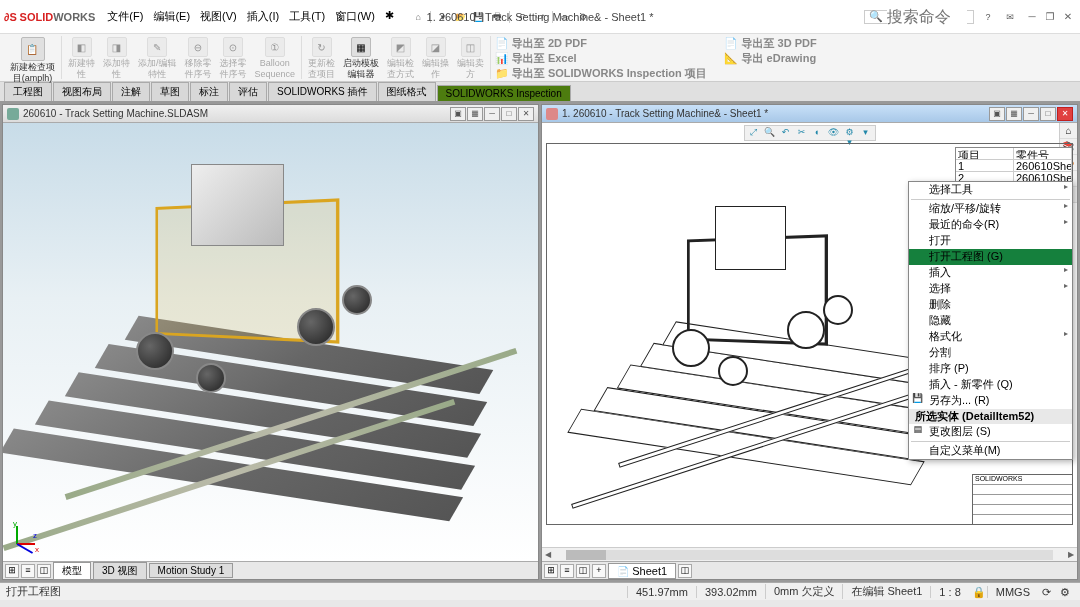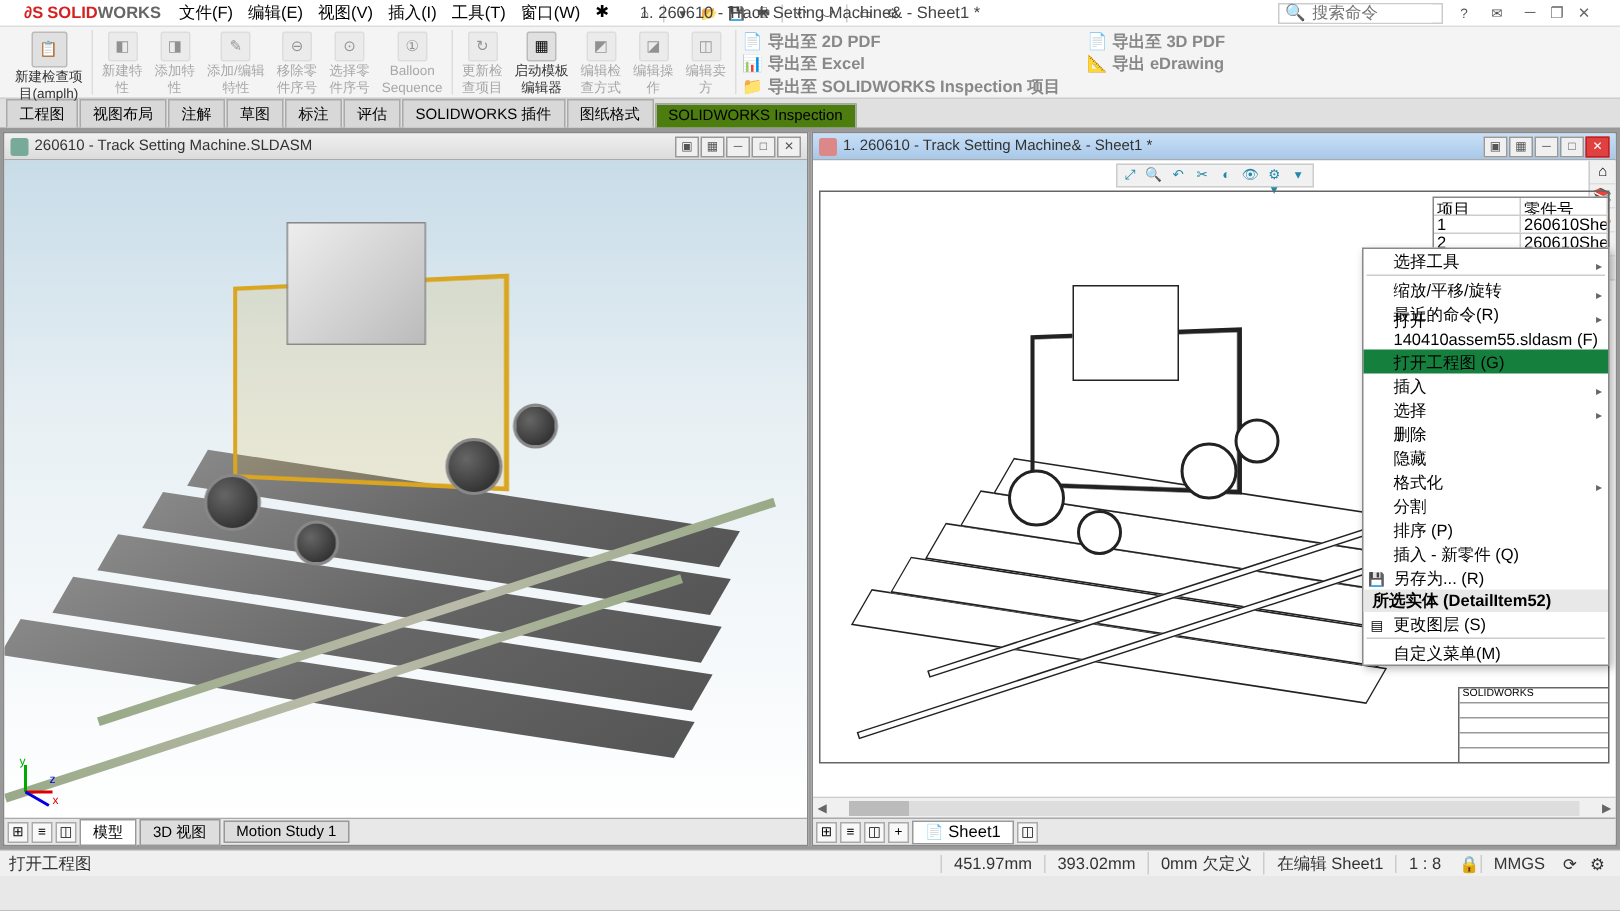--- a/index.html
+++ b/index.html
@@ -1,30 +1,30 @@
 <!DOCTYPE html>
 <html><head>
 <meta charset="utf-8">
 <style>
 * { margin: 0; padding: 0; box-sizing: border-box; font-family: "Microsoft YaHei", "Segoe UI", Arial, sans-serif; font-size: 11px; }
 body { width: 1080px; height: 607px; background: #e8e8e8; overflow: hidden; position: relative; }
 
 
-.titlebar { height: 18px; background: #fff; display: flex; align-items: center; padding: 0 16px; border-bottom: 1px solid #ddd; }
+.titlebar { height: 34px; background: #fff; display: flex; align-items: center; padding: 0 4px; border-bottom: 1px solid #ddd; }
 .sw-logo { color: #d72121; font-weight: bold; font-size: 10px; margin-right: 8px; }
 .sw-logo .w { color: #666; }
 .menubar { display: flex; gap: 2px; }
 .menubar span { padding: 0 4px; cursor: pointer; }
 .quick-toolbar { margin-left: 12px; display: flex; gap: 2px; align-items: center; }
 .tb-ico { width: 16px; height: 14px; display: inline-flex; align-items: center; justify-content: center; font-size: 9px; color: #555; cursor: pointer; }
 .tb-sep { width: 1px; height: 12px; background: #ccc; margin: 0 2px; }
 .title-center { position: absolute; left: 50%; transform: translateX(-50%); color: #444; }
 .title-right { margin-left: auto; display: flex; align-items: center; gap: 6px; }
 .search-box { display: flex; align-items: center; gap: 4px; border: 1px solid #ccc; padding: 0 4px; height: 14px; width: 110px; }
-.search-box input { border: none; outline: none; width: 80px; font-size: 11px; }
+.search-box input { border: none; outline: none; width: 80px; font-size: 16px; }
 .win-btns { display: flex; gap: 2px; }
 .win-btn { width: 16px; height: 14px; display: flex; align-items: center; justify-content: center; cursor: pointer; font-size: 10px; color: #666; }
 
 
 .ribbon { height: 48px; background: #f4f4f4; border-bottom: 1px solid #ccc; display: flex; padding: 2px 4px; position: relative; }
 .ribbon-group { display: flex; flex-direction: column; align-items: center; padding: 0 4px; border-right: 1px solid #ddd; justify-content: space-between; }
 .ribbon-group.last { border-right: none; }
 .rg-row { display: flex; gap: 4px; align-items: flex-start; }
 .rg-btn { display: flex; flex-direction: column; align-items: center; gap: 1px; cursor: pointer; padding: 1px 2px; }
 .rg-btn.disabled { opacity: 0.4; }
@@ -80,21 +80,21 @@
 
 .drawing-illus { position: absolute; left: 6%; top: 10%; width: 75%; height: 80%; }
 .drawing-illus .sleeper { background: #fff; border: 1px solid #222; }
 .drawing-illus .rail { background: #fff; border: 1px solid #222; height: 5px; }
 .drawing-illus .m-frame { border-color: #222; background: transparent; }
 .drawing-illus .m-engine { background: #fff; border-color: #222; }
 .drawing-illus .m-wheel { background: #fff; border-color: #222; }
 
 
 .ctx-menu { position: absolute; right: 4px; top: 58px; width: 165px; background: #fff; border: 1px solid #888; box-shadow: 2px 2px 6px rgba(0,0,0,0.3); z-index: 100; }
-.ctx-item { display: flex; align-items: flex-end; height: 16px; padding: 12px 6px 0 20px; font-size: 10px; cursor: pointer; position: relative; }
+.ctx-item { display: flex; align-items: flex-start; height: 16px; padding: 0 6px 0 20px; font-size: 10px; cursor: pointer; position: relative; }
 .ctx-item.hl { background: #15803d; }
 .ctx-item.hdr { background: #e8e8e8; font-weight: bold; padding-left: 6px; height: 15px; }
 .ctx-item .arrow { position: absolute; right: 4px; font-size: 8px; color: #666; }
 .ctx-sep { height: 1px; background: #ccc; margin: 1px 2px; }
 .ctx-ico { position: absolute; left: 3px; width: 12px; height: 12px; font-size: 9px; text-align: center; }
 
 
 .side-icons { position: absolute; right: 0; top: 0; width: 18px; background: #f0f0f0; border-left: 1px solid #ccc; display: flex; flex-direction: column; }
 .side-icons span { height: 16px; display: flex; align-items: center; justify-content: center; font-size: 10px; cursor: pointer; border-bottom: 1px solid #ddd; }
 

